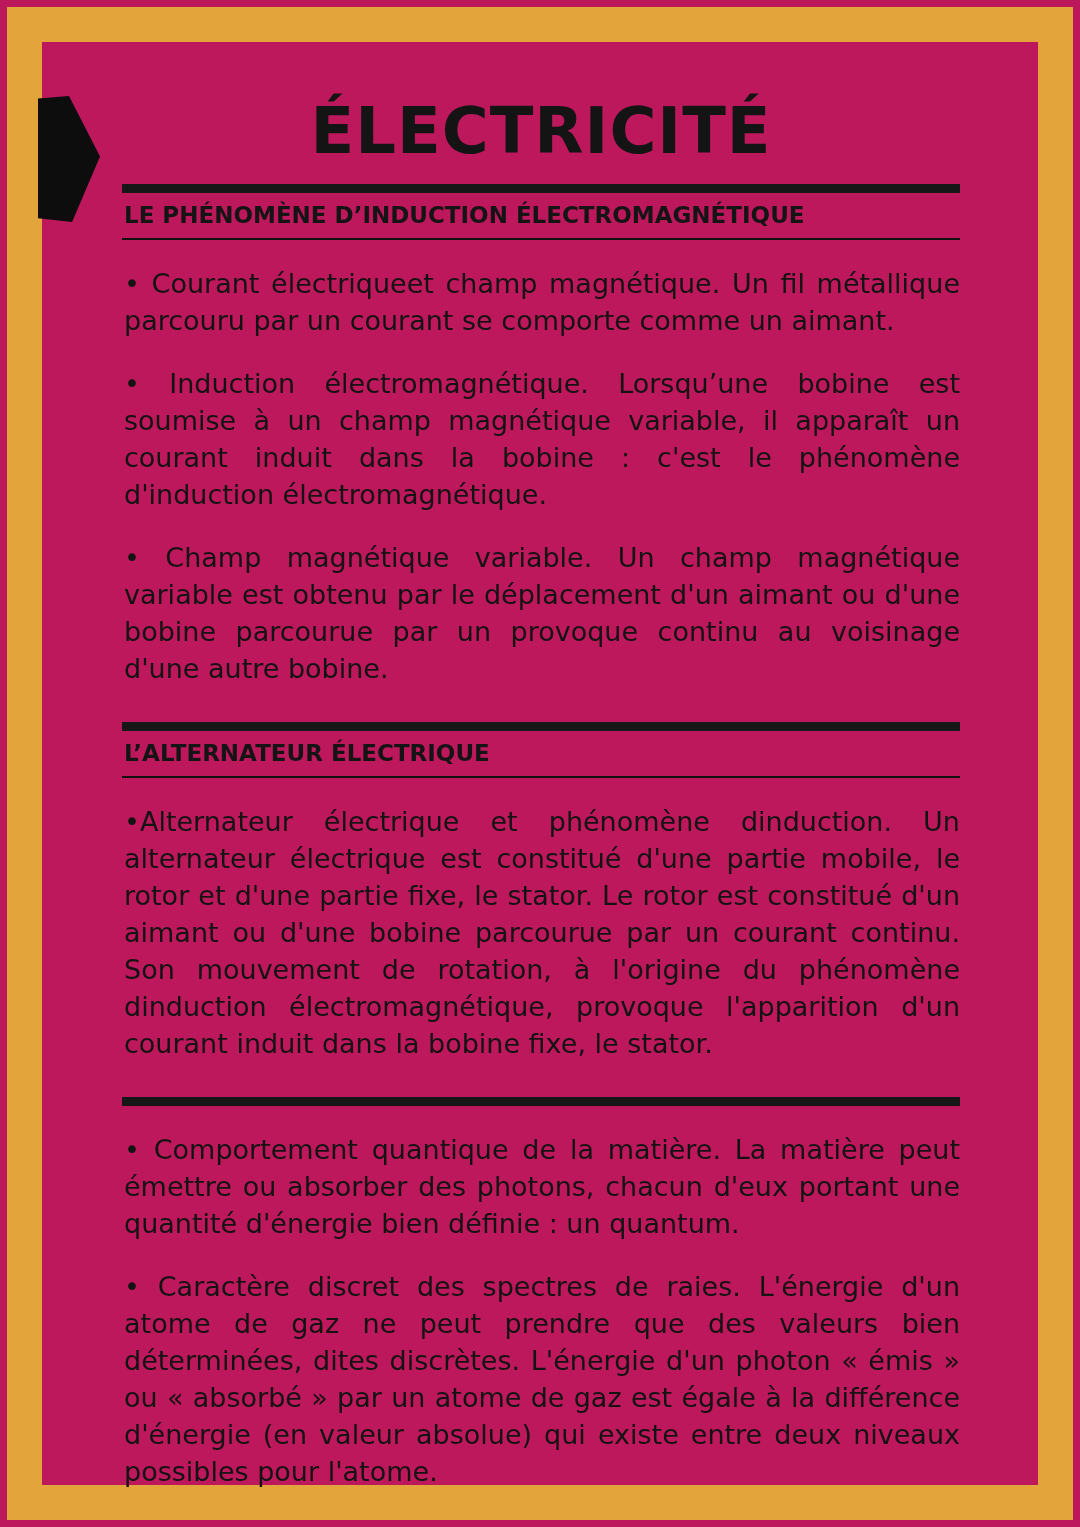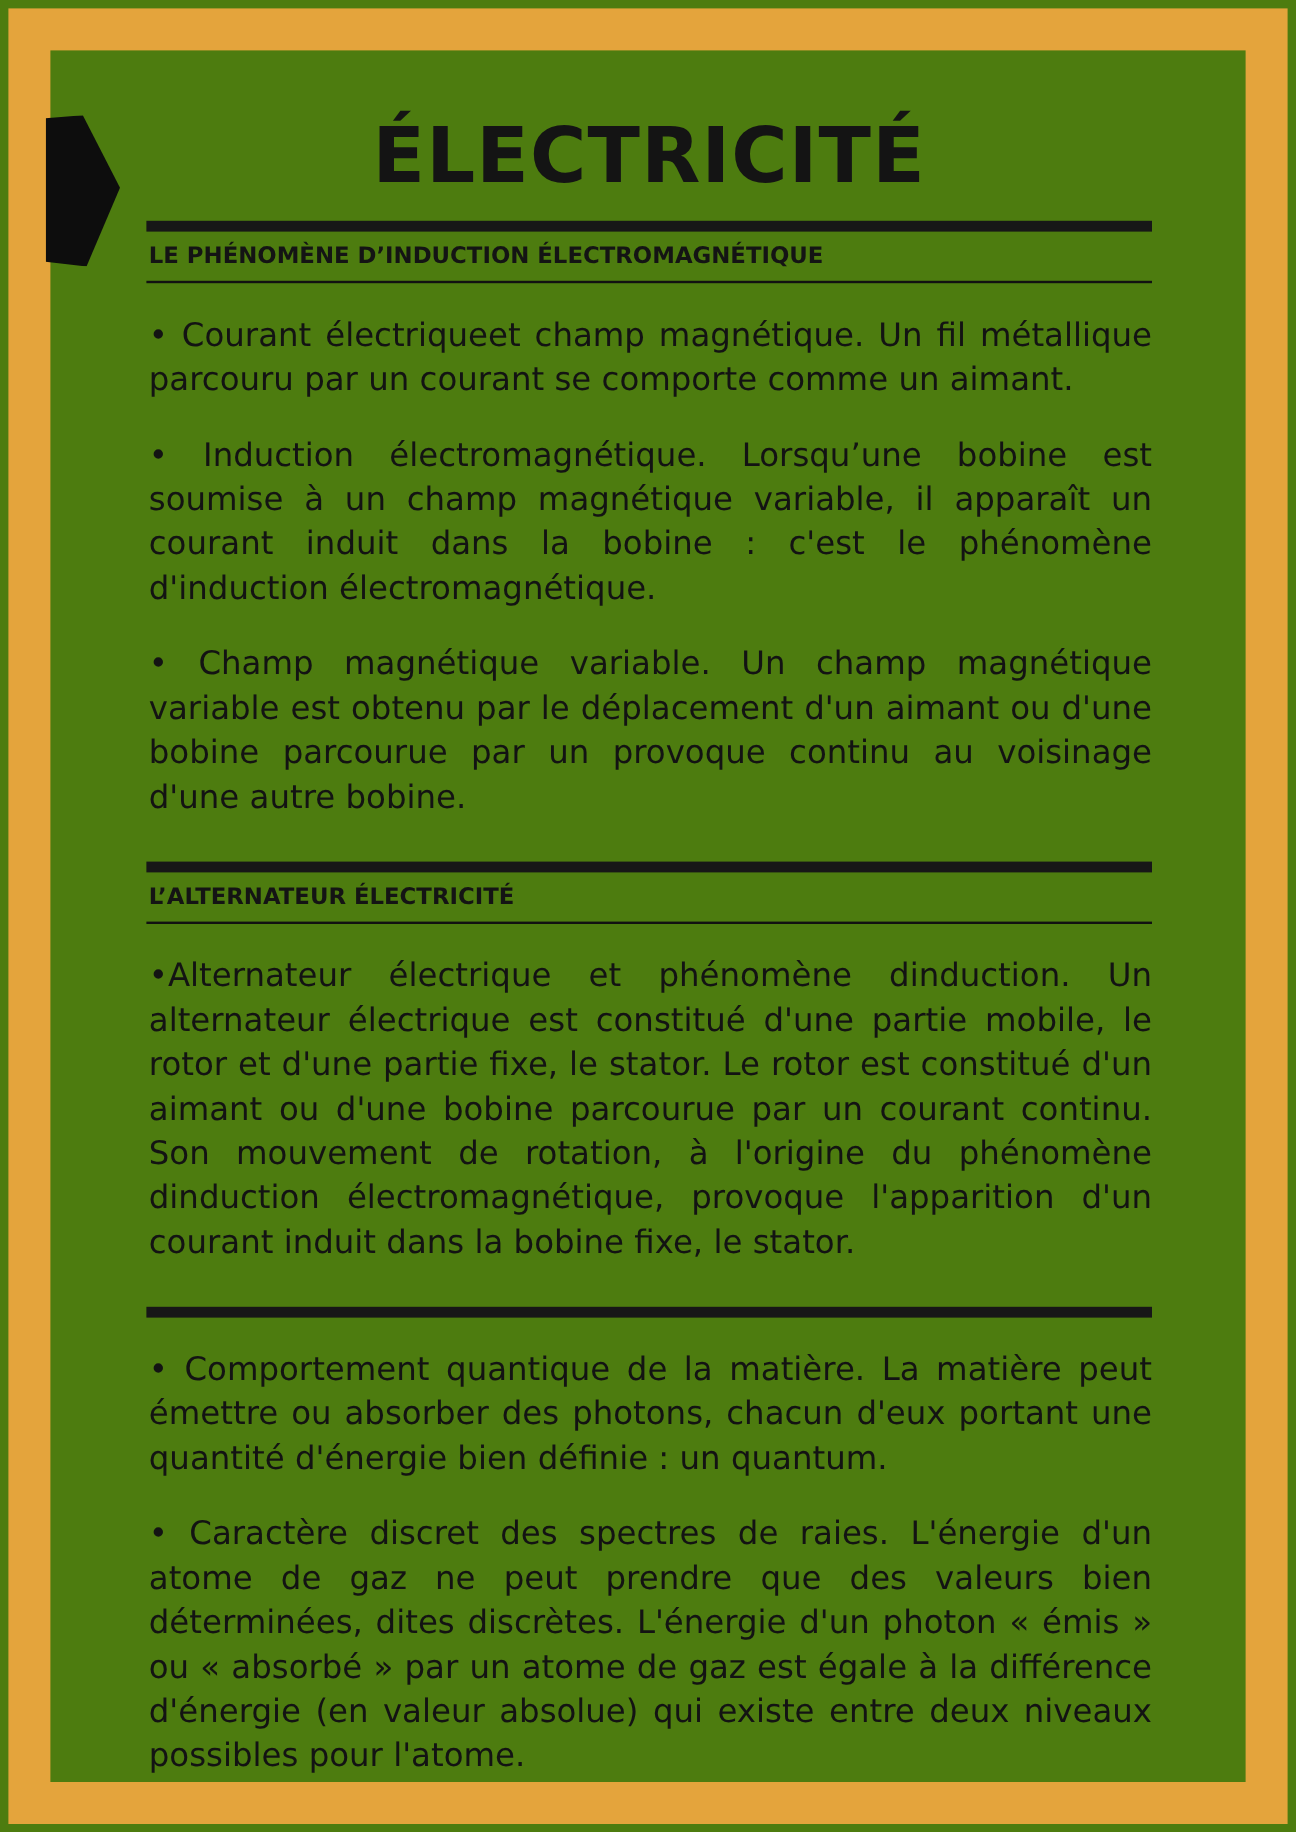--- a/index.html
+++ b/index.html
@@ -4,21 +4,21 @@
 <style>
   html, body {
     margin: 0;
     padding: 0;
     background: #ffffff;
   }
   .page {
     position: relative;
     width: 1080px;
     height: 1527px;
-    background: #4d7c0f;
+    background: #be185d;
     font-family: "DejaVu Sans", "Liberation Sans", sans-serif;
     color: #111111;
     overflow: hidden;
     box-sizing: border-box;
   }
   .frame {
     position: absolute;
     inset: 7px;
     border: 35px solid #E4A43C;
     pointer-events: none;
@@ -56,21 +56,21 @@
     background: #171717;
     margin-top: 18px;
   }
   .section + .section .thick-rule,
   .section .thick-rule.sec {
     margin-top: 34px;
   }
   .heading {
     margin: 0;
     padding: 9px 0 10px 2px;
-    font-size: 19px;
+    font-size: 23px;
     font-weight: bold;
     border-bottom: 2px solid #111111;
     color: #141414;
   }
   .para {
     margin: 26px 0 0 2px;
     font-size: 27px;
     line-height: 1.37;
     text-align: justify;
     text-justify: inter-word;
@@ -94,21 +94,21 @@
     <div class="section">
       <div class="thick-rule"></div>
       <h2 class="heading">LE PHÉNOMÈNE D’INDUCTION ÉLECTROMAGNÉTIQUE</h2>
       <p class="para">• Courant électriqueet champ magnétique. Un fil métallique parcouru par un courant se comporte comme un aimant.</p>
       <p class="para">• Induction électromagnétique. Lorsqu’une bobine est soumise à un champ magnétique variable, il apparaît un courant induit dans la bobine : c'est le phénomène d'induction électromagnétique.</p>
       <p class="para">• Champ magnétique variable. Un champ magnétique variable est obtenu par le déplacement d'un aimant ou d'une bobine parcourue par un provoque continu au voisinage d'une autre bobine.</p>
     </div>
 
     <div class="section">
       <div class="thick-rule sec"></div>
-      <h2 class="heading">L’ALTERNATEUR ÉLECTRICITÉ</h2>
+      <h2 class="heading">L’ALTERNATEUR ÉLECTRIQUE</h2>
       <p class="para">•Alternateur électrique et phénomène dinduction. Un alternateur électrique est constitué d'une partie mobile, le rotor et d'une partie fixe, le stator. Le rotor est constitué d'un aimant ou d'une bobine parcourue par un courant continu. Son mouvement de rotation, à l'origine du phénomène dinduction électromagnétique, provoque l'apparition d'un courant induit dans la bobine fixe, le stator.</p>
     </div>
 
     <div class="section">
       <div class="thick-rule sec"></div>
       <p class="para">• Comportement quantique de la matière. La matière peut émettre ou absorber des photons, chacun d'eux portant une quantité d'énergie bien définie : un quantum.</p>
       <p class="para">• Caractère discret des spectres de raies. L'énergie d'un atome de gaz ne peut prendre que des valeurs bien déterminées, dites discrètes. L'énergie d'un photon « émis » ou « absorbé » par un atome de gaz est égale à la différence d'énergie (en valeur absolue) qui existe entre deux niveaux possibles pour l'atome.</p>
     </div>
 
   </div>

